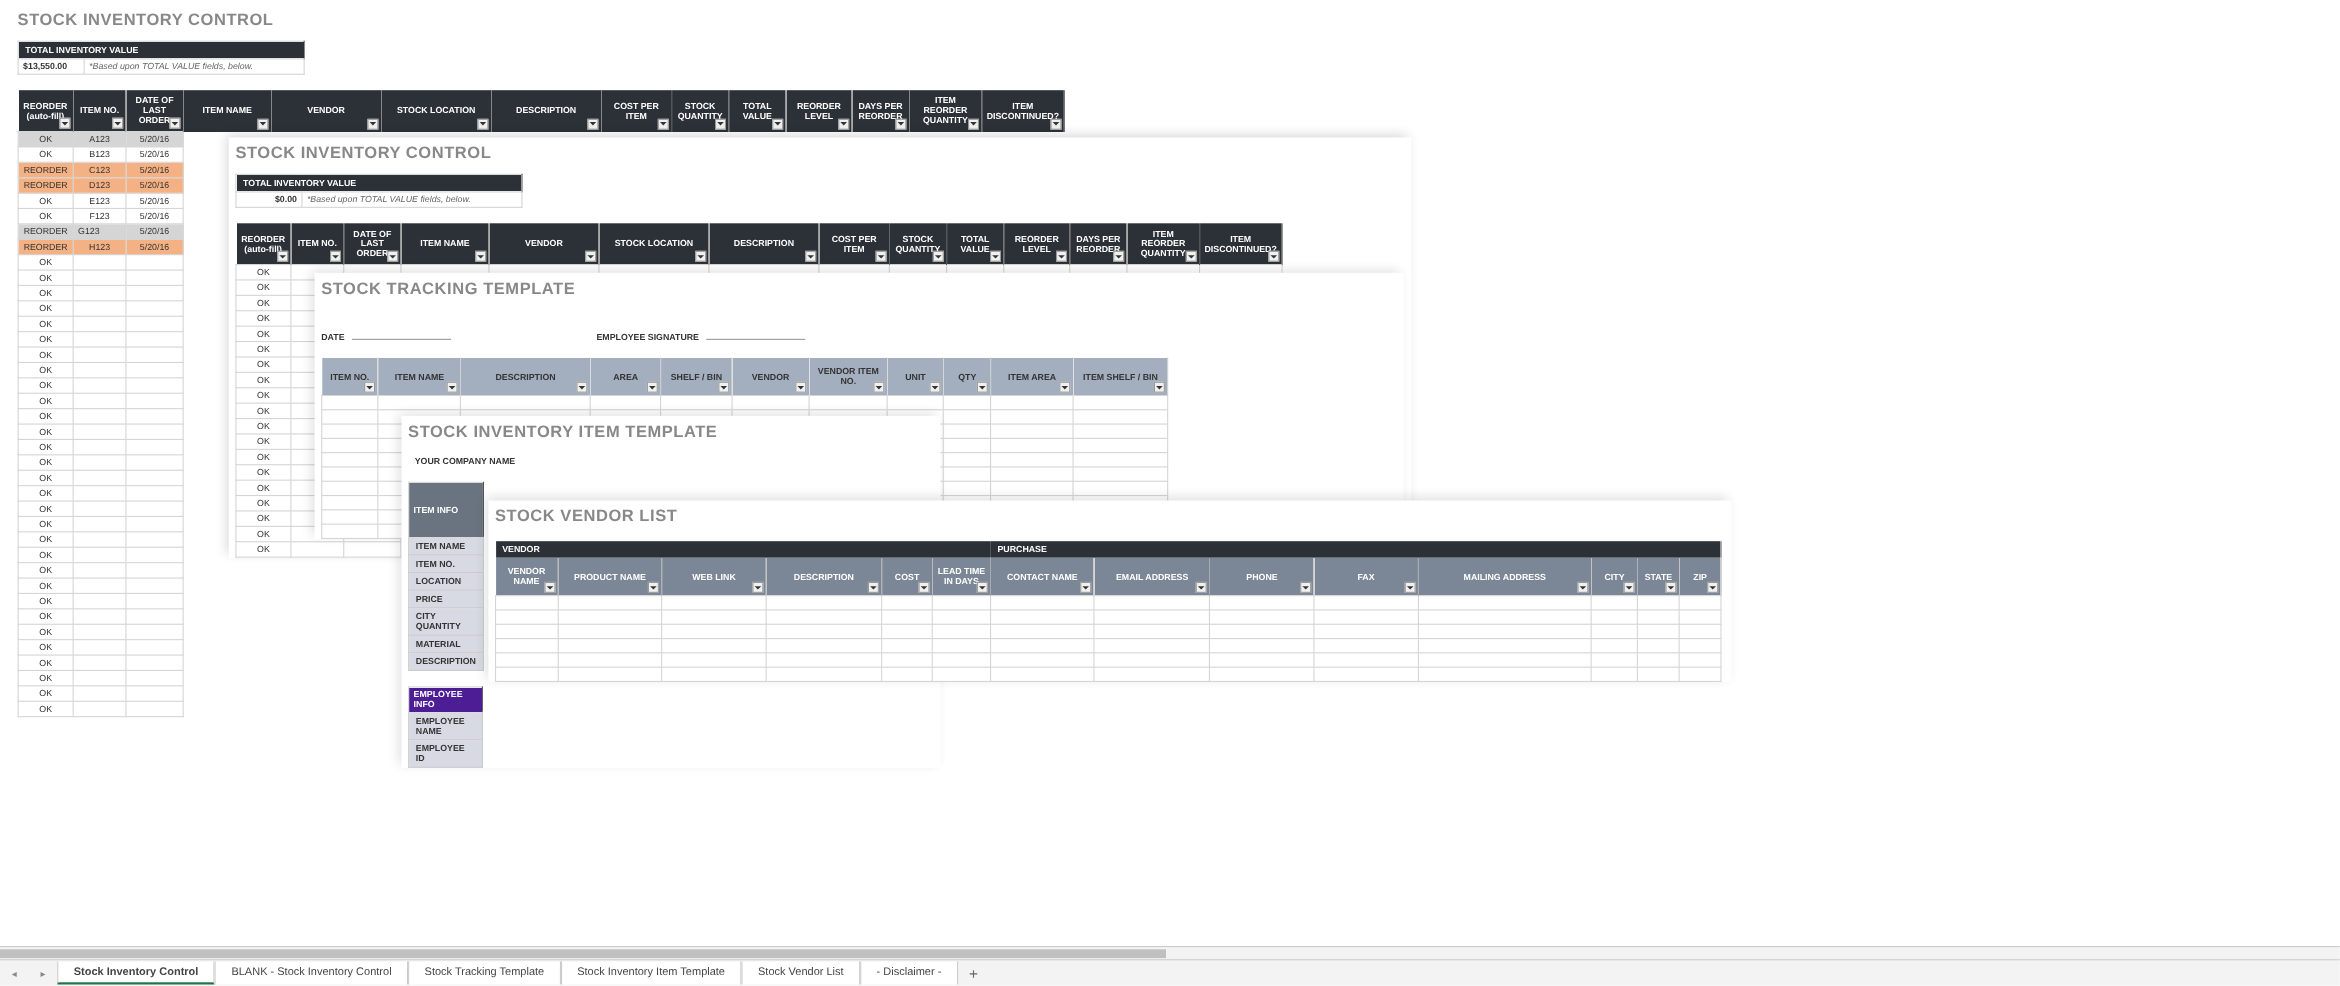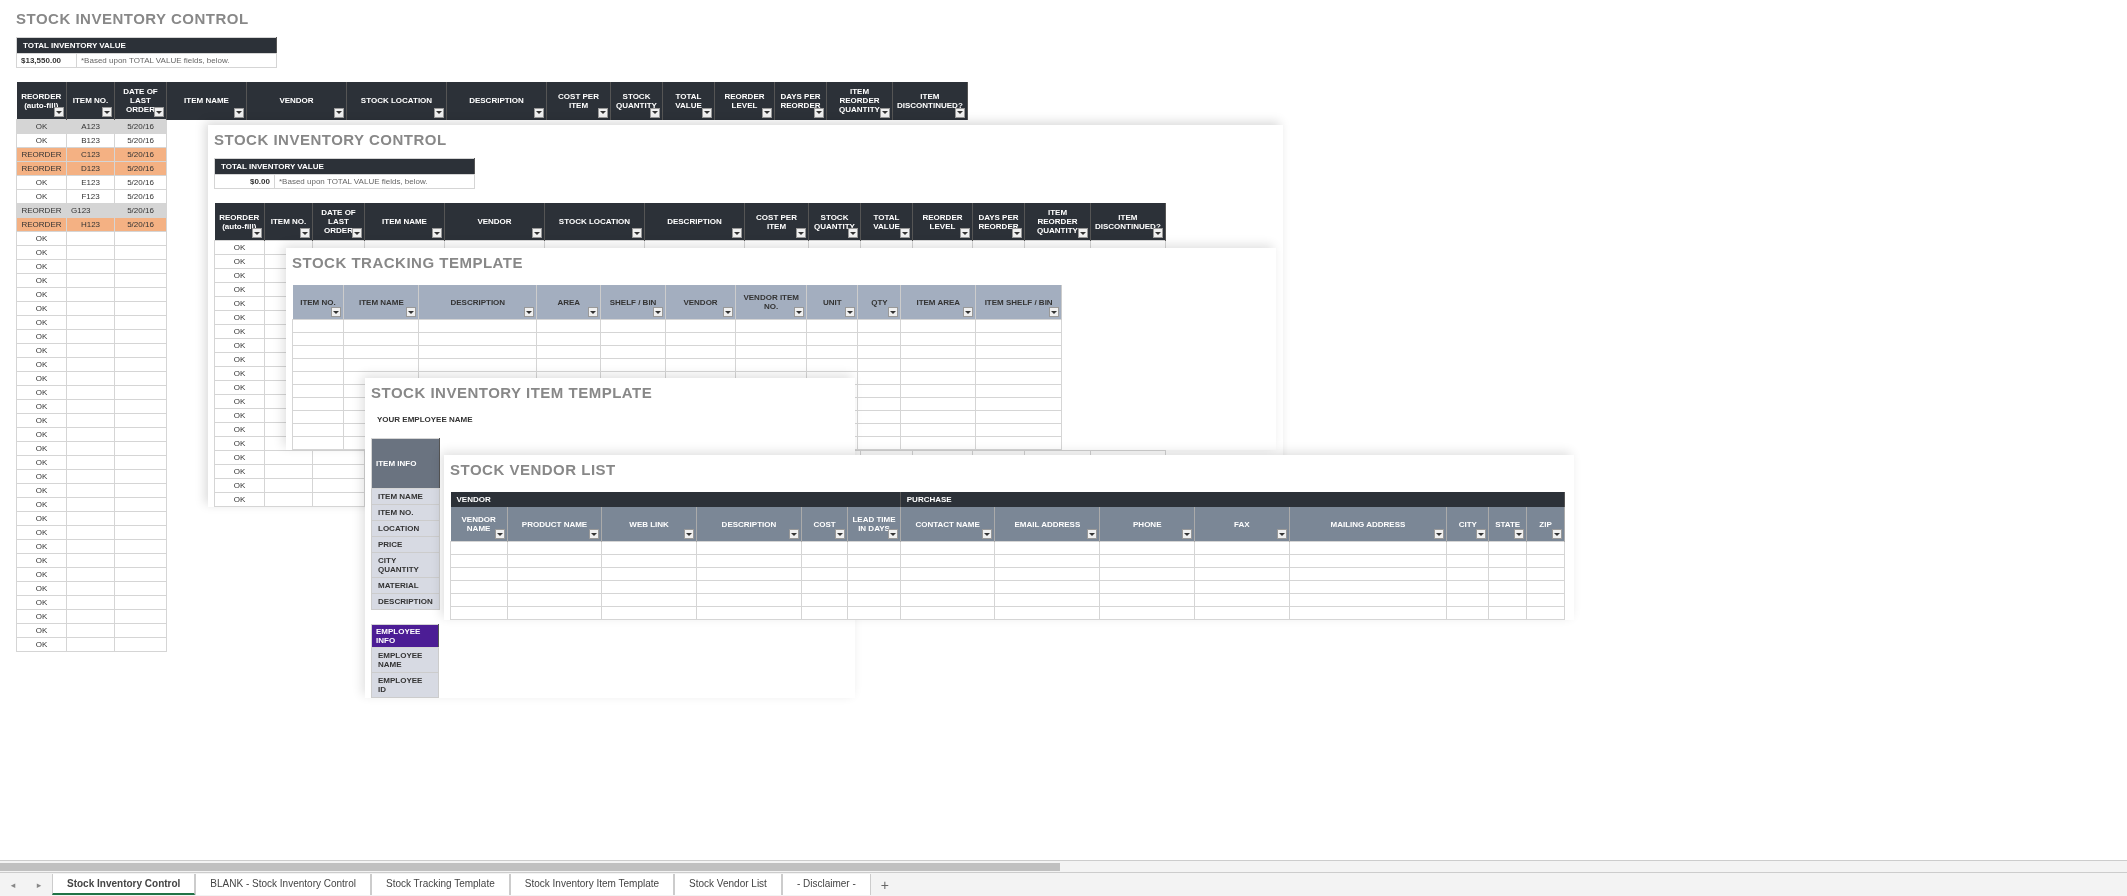--- a/index.html
+++ b/index.html
@@ -10,21 +10,21 @@
   .subhdr { background: #7b8796; color: #fff; font-weight: bold; text-align: center; padding: 8px 4px; border-right: 1px solid #aaa; font-size: 8px; position: relative; }
   .subhdr2 { background: #a3aebf; color: #333; font-weight: bold; text-align: center; padding: 8px 4px; border-right: 1px solid #ccc; font-size: 8px; position: relative; }
   .lighthdr { background: #d7dae3; color: #333; font-weight: bold; text-align: left; padding: 3px 6px; border: 1px solid #ccc; font-size: 8px; }
   .filter-btn { position: absolute; bottom: 2px; right: 2px; width: 10px; height: 10px; background: #f0f0f0; border: 1px solid #999; display: flex; align-items: center; justify-content: center; }
   .filter-btn::after { content: ''; border-left: 3px solid transparent; border-right: 3px solid transparent; border-top: 3px solid #333; }
   table { border-collapse: collapse; }
   td { border: 1px solid #d5d5d5; padding: 2px 4px; height: 13px; font-size: 8px; background: #fff; }
   .cell-ok { text-align: center; }
   .row-grey td { background: #d5d5d5; }
   .row-orange td { background: #f4b183; }
-  .italic { color: #666; margin-top: 32px; }
+  .italic { font-style: italic; color: #666; margin-top: 32px; }
   .tabs-bar { position: absolute; bottom: 0; left: 0; right: 0; height: 24px; background: #f3f3f3; border-top: 1px solid #ccc; display: flex; align-items: center; }
   .tab-nav { width: 26px; text-align: center; color: #888; cursor: pointer; }
   .tab { padding: 4px 14px; font-size: 10px; border-right: 1px solid #ccc; border-left: 1px solid #ccc; background: #fff; cursor: pointer; color: #444; }
   .tab.active { background: #fff; border-bottom: 2px solid #217346; font-weight: bold; }
   .tab-add { padding: 0 10px; font-size: 14px; color: #666; cursor: pointer; }
   .underline-field { border-bottom: 1px solid #999; height: 14px; display: inline-block; }
   .scroll-h { position: absolute; bottom: 24px; left: 0; right: 0; height: 12px; background: #f3f3f3; border-top: 1px solid #ccc; }
   .scroll-thumb { position: absolute; height: 8px; top: 2px; background: #c0c0c0; border-radius: 0; }
 </style>
 </head>
@@ -593,20 +593,26 @@
           <td></td>
           <td></td>
           <td></td>
         </tr>
       </tbody>
   </table>
 </div>
 
 <div class="panel" style="left:286px; top:248px; width:990px; box-shadow:-3px -3px 10px rgba(0,0,0,0.12);">
   <div class="title" style="padding:6px 0 0 6px;">STOCK TRACKING TEMPLATE</div>
+  <div style="margin:24px 0 0 6px;">
+    <span style="font-weight:bold; font-size:8px;">DATE</span>
+    <span class="underline-field" style="width:90px; margin-left:4px;"></span>
+    <span style="font-weight:bold; font-size:8px; margin-left:130px;">EMPLOYEE SIGNATURE</span>
+    <span class="underline-field" style="width:90px; margin-left:4px;"></span>
+  </div>
   <table style="margin:14px 0 0 6px; width:770px;">
     <tbody>
     <tr id="p3-hdr">
           <th class="subhdr2" style="width: 48px;">ITEM NO.<span class="filter-btn"></span></th>
           <th class="subhdr2" style="width: 70px;">ITEM NAME<span class="filter-btn"></span></th>
           <th class="subhdr2" style="width: 110px;">DESCRIPTION<span class="filter-btn"></span></th>
           <th class="subhdr2" style="width: 60px;">AREA<span class="filter-btn"></span></th>
           <th class="subhdr2" style="width: 60px;">SHELF / BIN<span class="filter-btn"></span></th>
           <th class="subhdr2" style="width: 66px;">VENDOR<span class="filter-btn"></span></th>
           <th class="subhdr2" style="width: 66px;">VENDOR ITEM NO.<span class="filter-btn"></span></th>
@@ -746,21 +752,21 @@
           <td></td>
           <td></td>
           <td></td>
         </tr>
       </tbody>
   </table>
 </div>
 
 <div class="panel" style="left:365px; top:378px; width:490px; box-shadow:-3px -3px 10px rgba(0,0,0,0.12);">
   <div class="title" style="padding:6px 0 0 6px;">STOCK INVENTORY ITEM TEMPLATE</div>
-  <div style="font-weight:bold; font-size:8px; margin:14px 0 0 12px;">YOUR EMPLOYEE NAME</div>
+  <div style="font-weight:bold; font-size:8px; margin:14px 0 0 12px;">YOUR COMPANY NAME</div>
   <table style="margin:14px 0 0 6px; width:68px;">
     <tbody>
         <tr>
           <td class="darkhdr" style="text-align:left; padding:20px 4px; background:#6a7380;">ITEM INFO</td>
         </tr>
     </tbody>
       <tbody id="p4-items">
         <tr>
           <td class="lighthdr">ITEM NAME</td>
         </tr>

